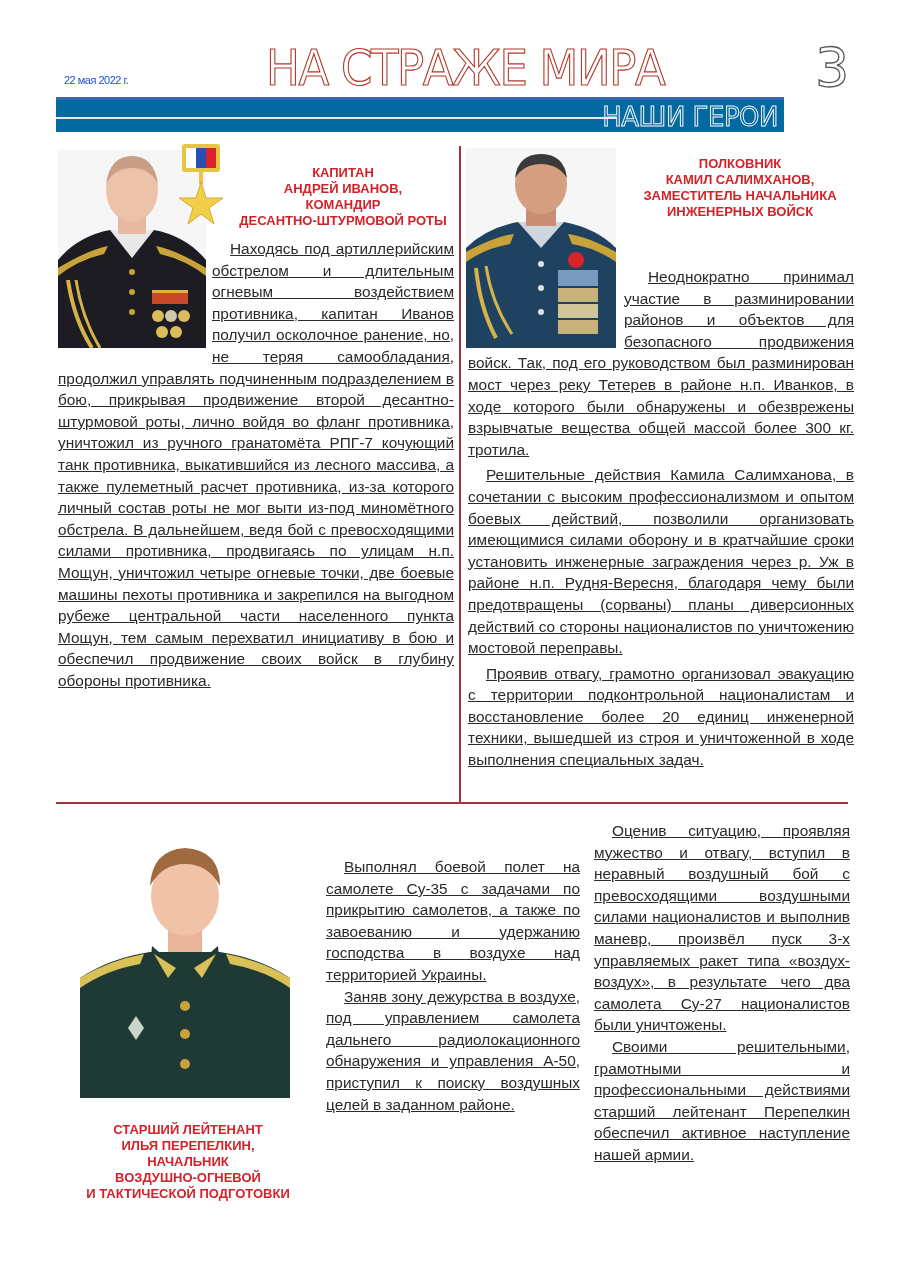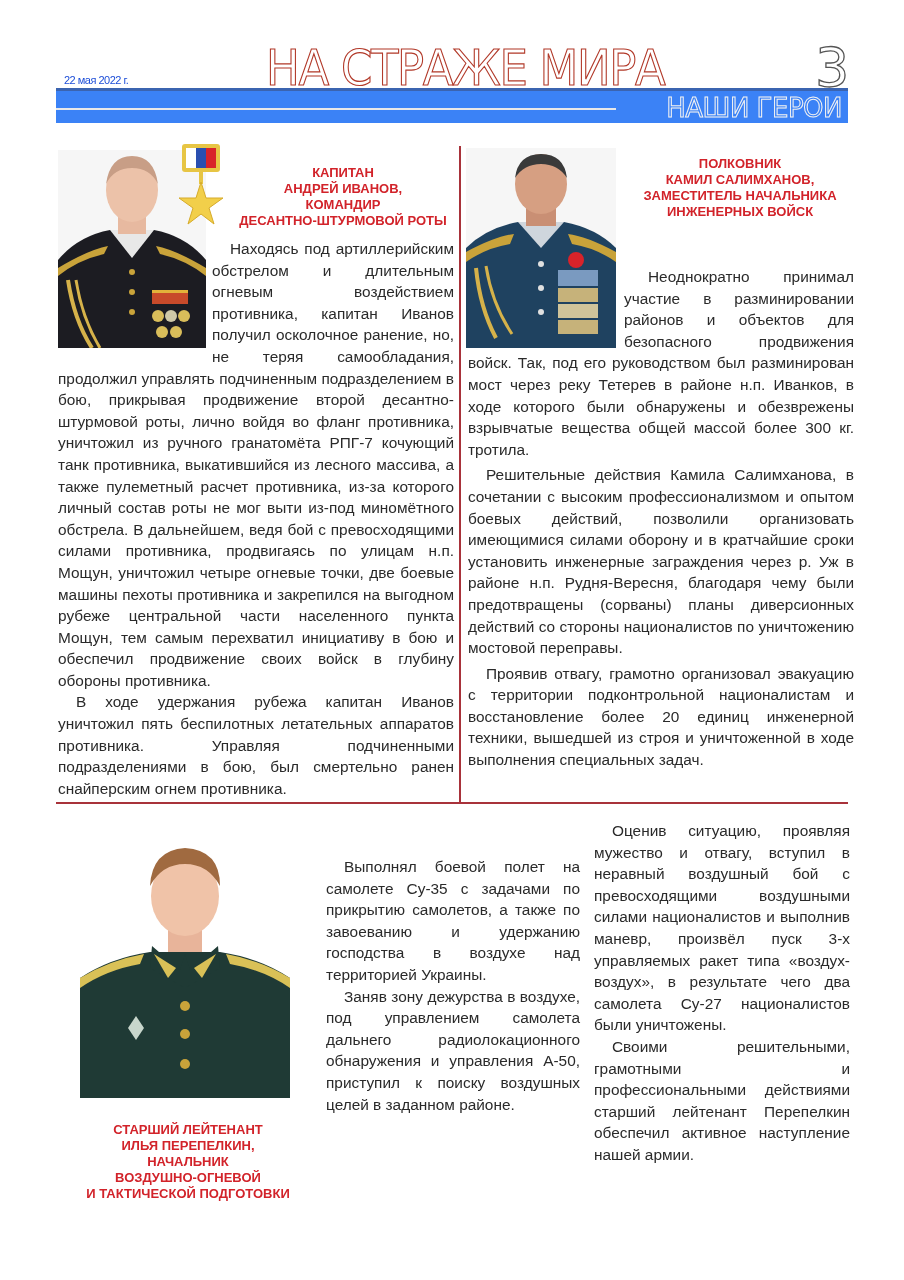--- a/index.html
+++ b/index.html
@@ -9,33 +9,33 @@
           letter-spacing: -0.5px; }
   .masthead { position: absolute; left: 266px; top: 40px; font-size: 50px; font-weight: 300;
               color: #b23a2a; letter-spacing: -1.5px; line-height: 56px;
               transform: scaleX(0.9); transform-origin: left top;
               -webkit-text-stroke: 0.2px #fff; font-family: "DejaVu Sans", sans-serif;
               font-weight: normal; }
   .masthead-inner { color: transparent; -webkit-text-stroke: 1.2px #b23a2a; }
   .page-number { position: absolute; left: 815px; top: 40px; font-size: 54px; color: #555;
                  line-height: 56px; font-family: "DejaVu Sans", sans-serif;
                  color: transparent; -webkit-text-stroke: 1.3px #555; }
-  .bar { position: absolute; left: 56px; top: 88px; width: 792px; height: 35px;
-         background: #3b82f6; border-top: 3px solid #3b64b0; box-sizing: border-box; }
+  .bar { position: absolute; left: 56px; top: 97px; width: 728px; height: 35px;
+         background: #0369a1; border-top: 3px solid #3b64b0; box-sizing: border-box; }
   .bar-line { position: absolute; left: 0; top: 17px; width: 560px; height: 2px; background: #e8e8e8; }
   .section-title { position: absolute; right: 6px; top: 2px; font-size: 26px; color: transparent;
                    -webkit-text-stroke: 1px #f2f2f2; line-height: 30px; letter-spacing: -0.5px;
                    font-family: "DejaVu Sans", sans-serif; }
   .photo { position: absolute; background: #f4f4f4; overflow: hidden; }
   .photo svg { display: block; }
   .caption { position: absolute; color: #d2232a; font-weight: bold; text-align: center;
              font-size: 13px; line-height: 16px; text-transform: uppercase; }
   .caption div { white-space: nowrap; }
   .col { position: absolute; font-size: 15.4px; line-height: 21.6px; text-align: justify;
-         color: #2a2a2a; }
+         color: #2a2a2a; text-decoration: underline; }
   .col p { margin: 0; }
   .col p.ind { text-indent: 18px; }
   .vline { position: absolute; left: 459px; top: 146px; width: 2px; height: 656px; background: #a8323a; }
   .hline { position: absolute; left: 56px; top: 802px; width: 792px; height: 2px; background: #a8323a; }
   .float-left { float: left; }
 </style>
 </head>
 <body>
 
 <div class="date">22 мая 2022 г.</div>
@@ -82,21 +82,20 @@
 </div>
 <div class="caption" style="left:228px; top:165px; width:230px;">
   <div>КАПИТАН</div>
   <div>АНДРЕЙ ИВАНОВ,</div>
   <div>КОМАНДИР</div>
   <div>ДЕСАНТНО-ШТУРМОВОЙ РОТЫ</div>
 </div>
 <div class="col" style="left:58px; top:238px; width:396px;">
   <div class="float-left" style="width:154px; height:118px;"></div>
   <p class="ind">Находясь под артиллерийским обстрелом и длительным огневым воздействием противника, капитан Иванов получил осколочное ранение, но, не теряя самообладания, продолжил управлять подчиненным подразделением в бою, прикрывая продвижение второй десантно-штурмовой роты, лично войдя во фланг противника, уничтожил из ручного гранатомёта РПГ-7 кочующий танк противника, выкатившийся из лесного массива, а также пулеметный расчет противника, из-за которого личный состав роты не мог выти из-под миномётного обстрела. В дальнейшем, ведя бой с превосходящими силами противника, продвигаясь по улицам н.п. Мощун, уничтожил четыре огневые точки, две боевые машины пехоты противника и закрепился на выгодном рубеже центральной части населенного пункта Мощун, тем самым перехватил инициативу в бою и обеспечил продвижение своих войск в глубину обороны противника.</p>
-  <p class="ind">В ходе удержания рубежа капитан Иванов уничтожил пять беспилотных летательных аппаратов противника. Управляя подчиненными подразделениями в бою, был смертельно ранен снайперским огнем противника.</p>
 </div>
 
 <div class="vline"></div>
 
 <div class="photo" style="left:466px; top:148px; width:150px; height:200px;">
   <svg width="150" height="200" viewBox="0 0 150 200">
     <rect width="150" height="200" fill="#f6f6f6"></rect>
     <path d="M0 100 Q20 80 52 74 L98 74 Q130 80 150 100 L150 200 L0 200 Z" fill="#1f4260"></path>
     <path d="M52 74 L75 100 L98 74 Z" fill="#cfd6dd"></path>
     <path d="M0 104 Q30 88 48 86 L44 96 Q20 100 0 114 Z" fill="#c9a33a"></path>

